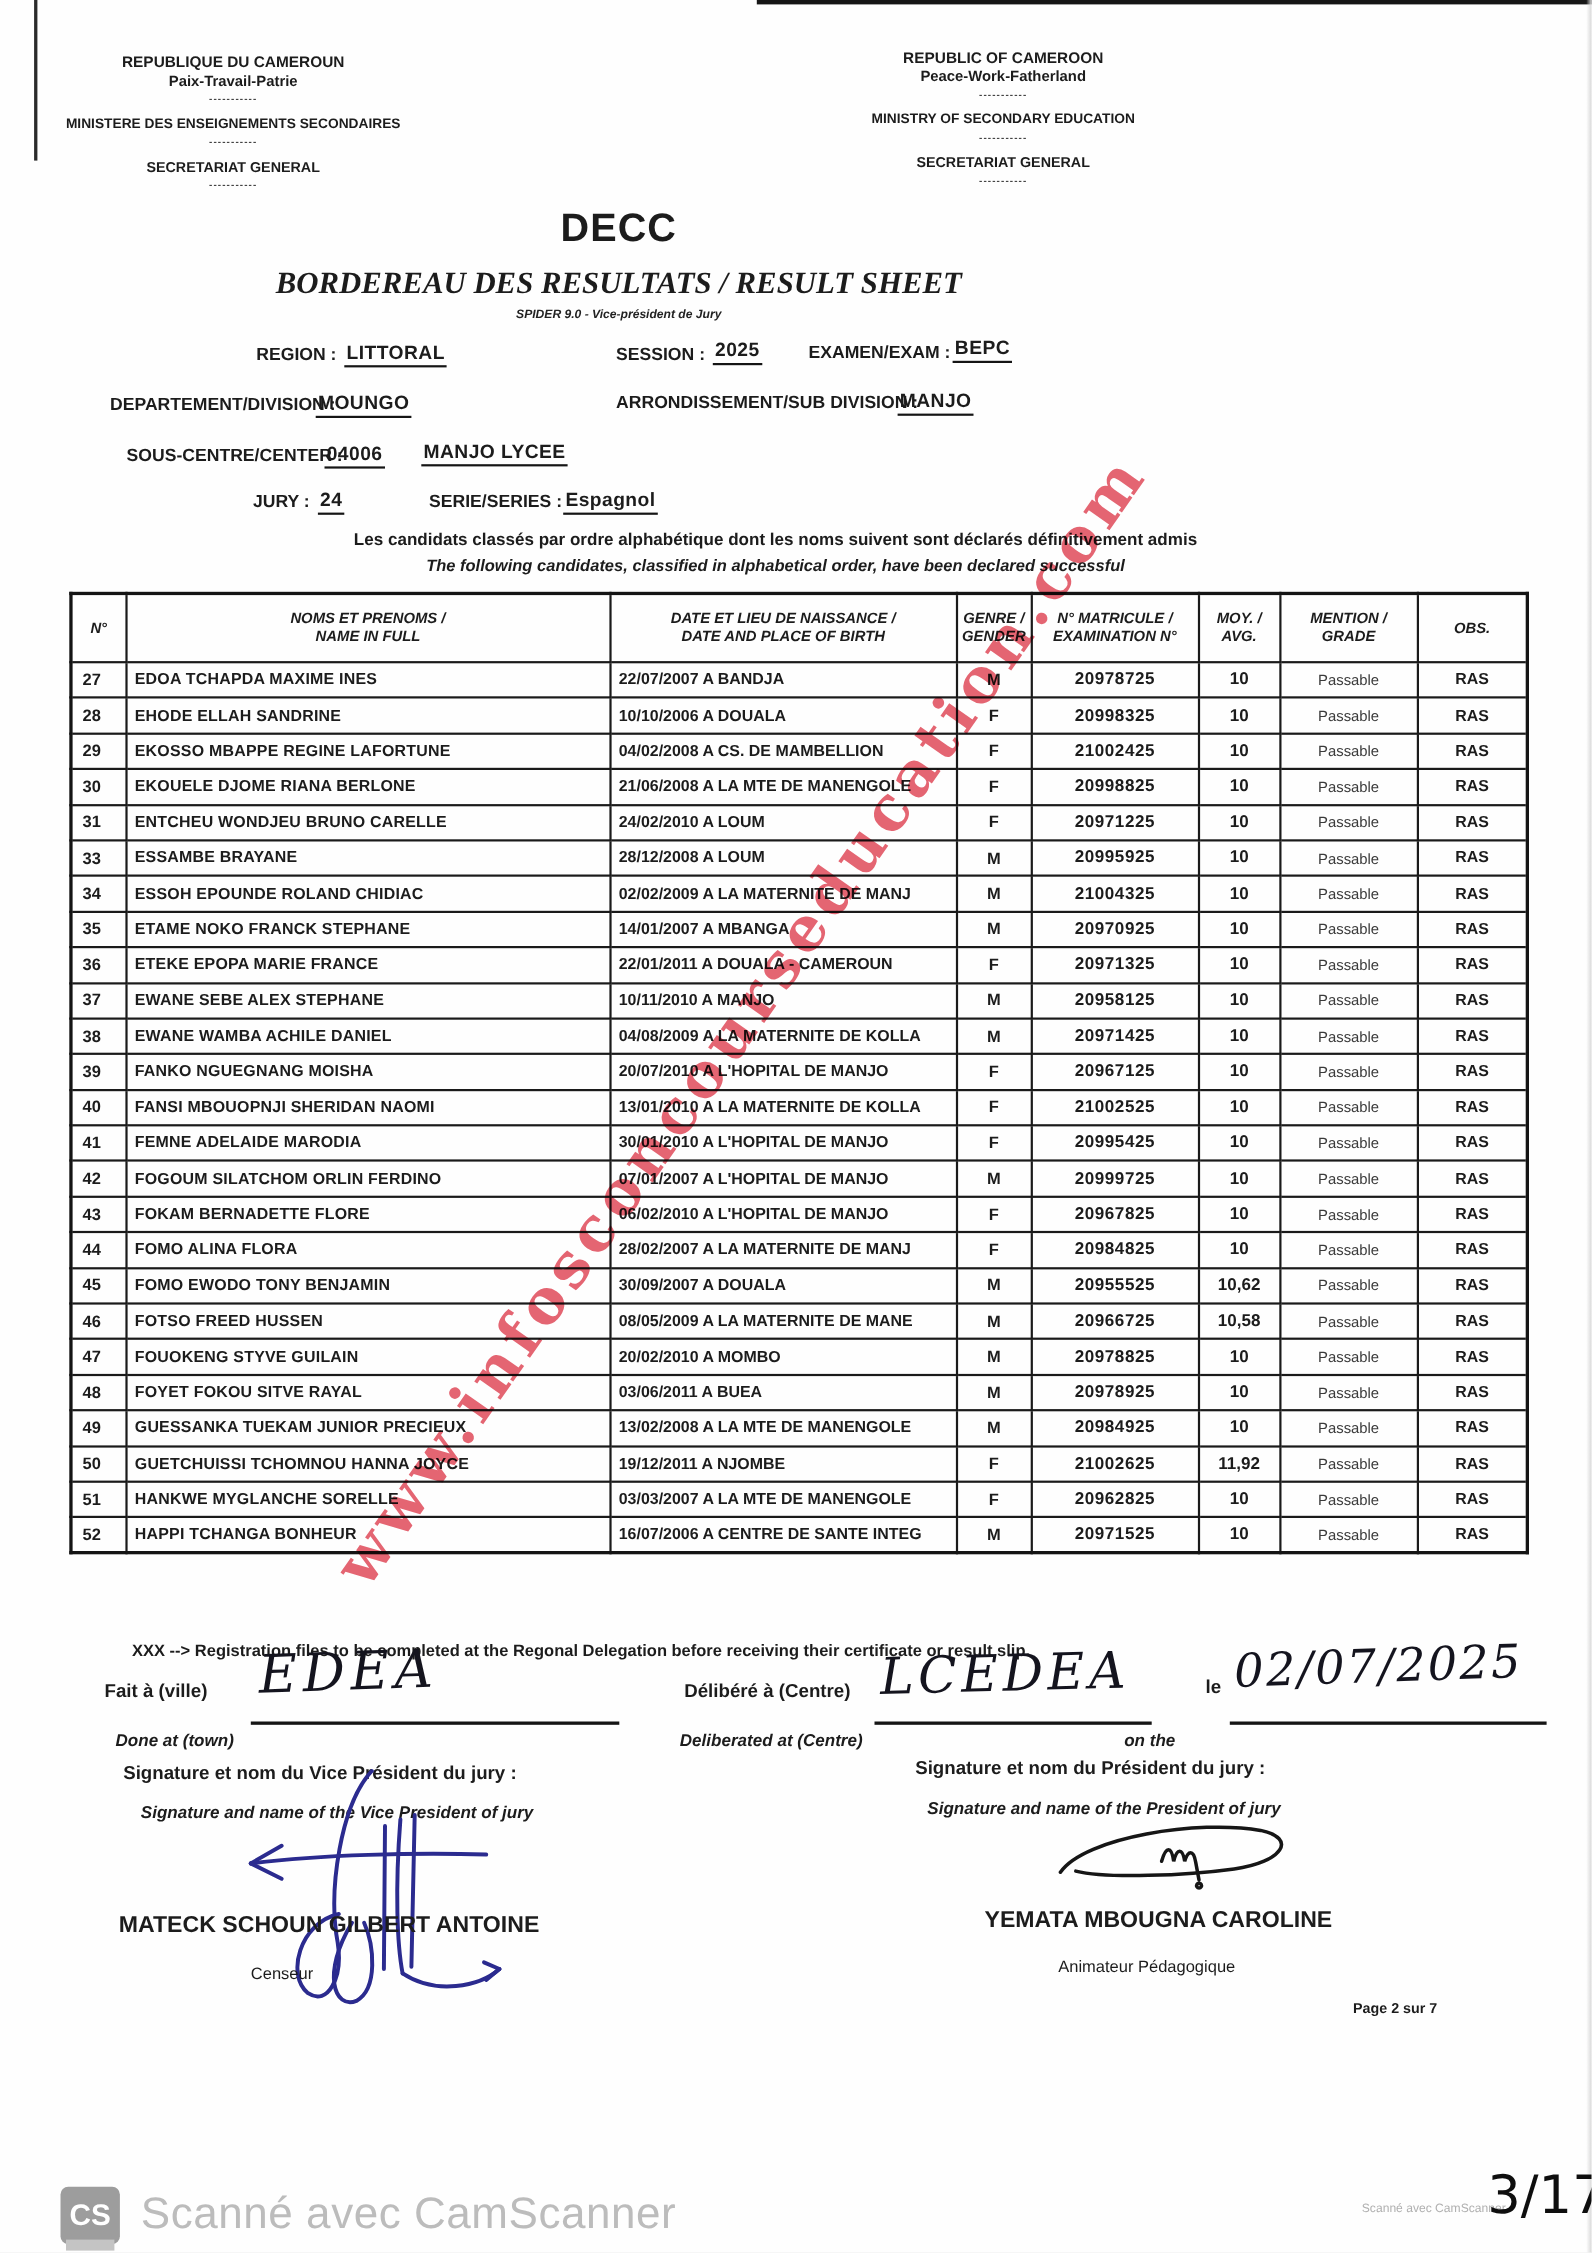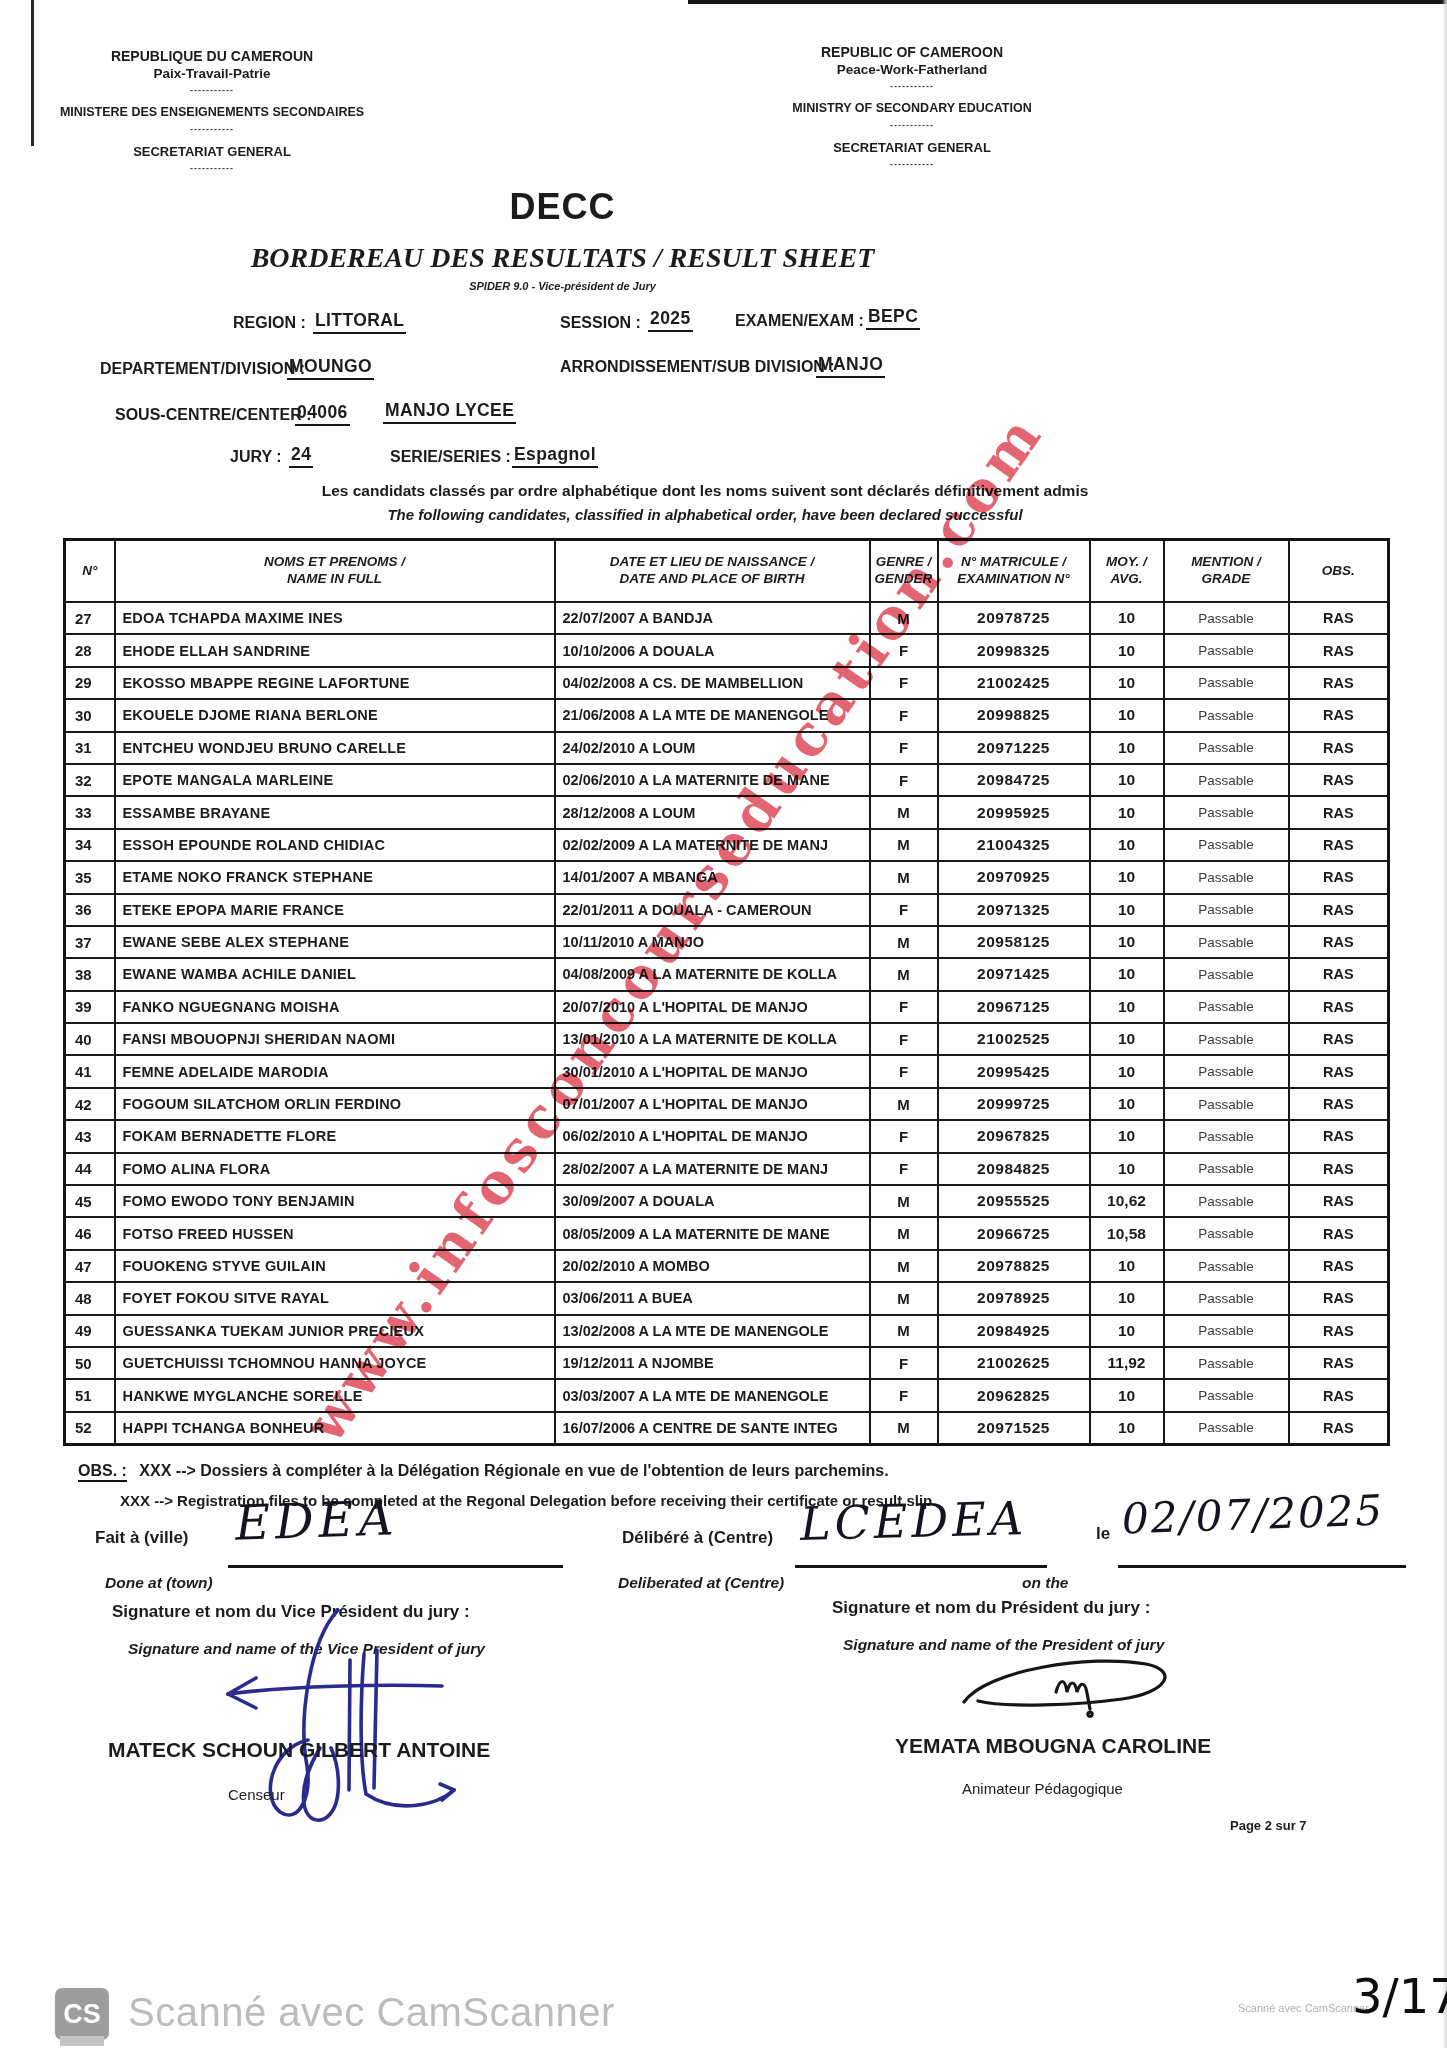--- a/index.html
+++ b/index.html
@@ -211,30 +211,20 @@
           <td class="c0">31</td>
           <td class="c1">ENTCHEU WONDJEU BRUNO CARELLE</td>
           <td class="c2">24/02/2010 A LOUM</td>
           <td class="c3">F</td>
           <td class="c4">20971225</td>
           <td class="c5">10</td>
           <td class="c6">Passable</td>
           <td class="c7">RAS</td>
         </tr>
         <tr>
-          <td class="c0">32</td>
-          <td class="c1">EPOTE MANGALA MARLEINE</td>
-          <td class="c2">02/06/2010 A LA MATERNITE DE MANE</td>
-          <td class="c3">F</td>
-          <td class="c4">20984725</td>
-          <td class="c5">10</td>
-          <td class="c6">Passable</td>
-          <td class="c7">RAS</td>
-        </tr>
-        <tr>
           <td class="c0">33</td>
           <td class="c1">ESSAMBE BRAYANE</td>
           <td class="c2">28/12/2008 A LOUM</td>
           <td class="c3">M</td>
           <td class="c4">20995925</td>
           <td class="c5">10</td>
           <td class="c6">Passable</td>
           <td class="c7">RAS</td>
         </tr>
         <tr>
@@ -425,24 +415,20 @@
           <td class="c4">20971525</td>
           <td class="c5">10</td>
           <td class="c6">Passable</td>
           <td class="c7">RAS</td>
         </tr>
       </tbody>
   </table>
 
   <div class="abs watermark">www.infosconcourseducation.com</div>
 
-  <div class="abs obs-line1">
-    <span class="obs-label">OBS. :</span>
-    <span>XXX --&gt; Dossiers à compléter à la Délégation Régionale en vue de l'obtention de leurs parchemins.</span>
-  </div>
   <div class="abs obs-line2">XXX --&gt; Registration files to be completed at the Regonal Delegation before receiving their certificate or result slip.</div>
 
   <span class="abs blabel" style="left:95px;top:1528px;">Fait à (ville)</span>
   <span class="abs hand" style="left:235px;top:1492px;font-size:48px;letter-spacing:5px;transform:rotate(-2deg);">EDEA</span>
   <div class="abs hline" style="left:228px;top:1565px;width:335px;"></div>
   <span class="abs bilabel" style="left:85px;top:1574px;margin-left:20px;">Done at (town)</span>
 
   <span class="abs blabel" style="left:112px;top:1602px;">Signature et nom du Vice Président du jury :</span>
   <span class="abs bilabel" style="left:128px;top:1640px;">Signature and name of the Vice President of jury</span>
 

